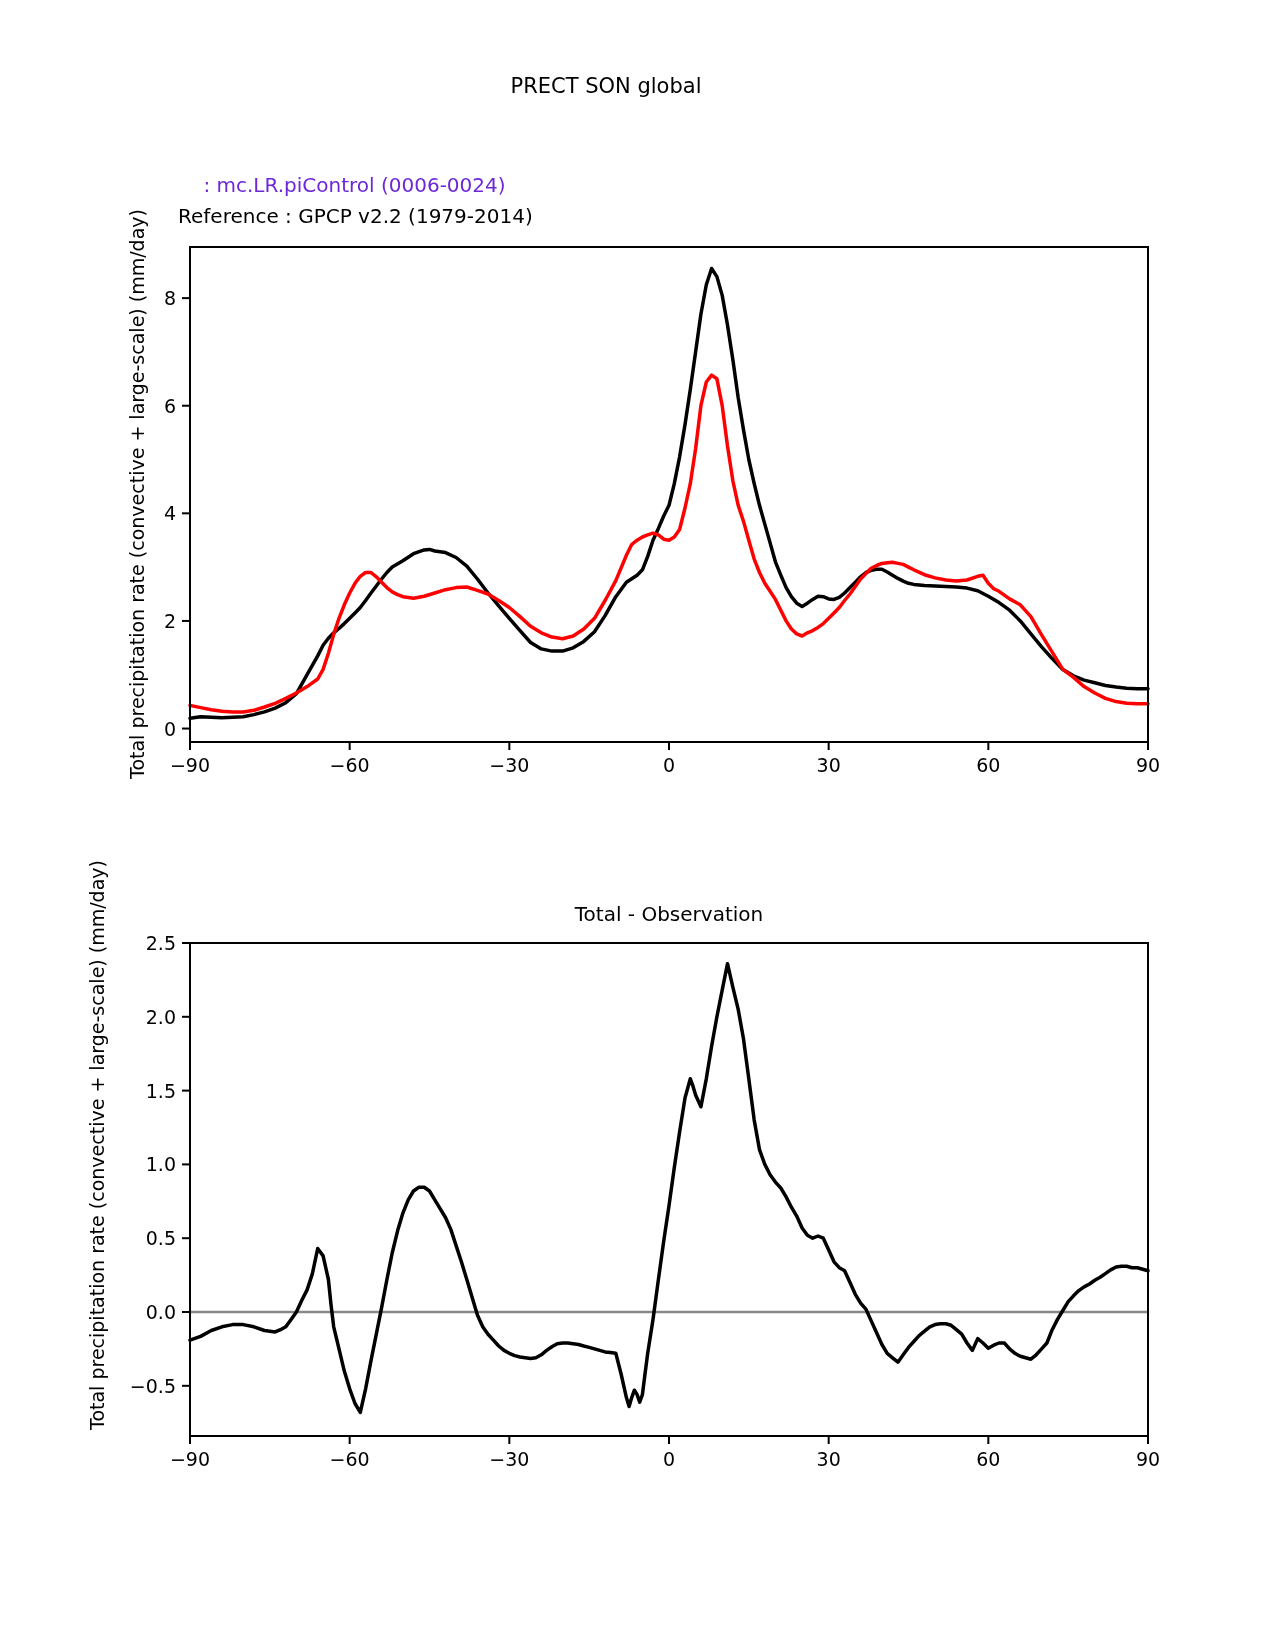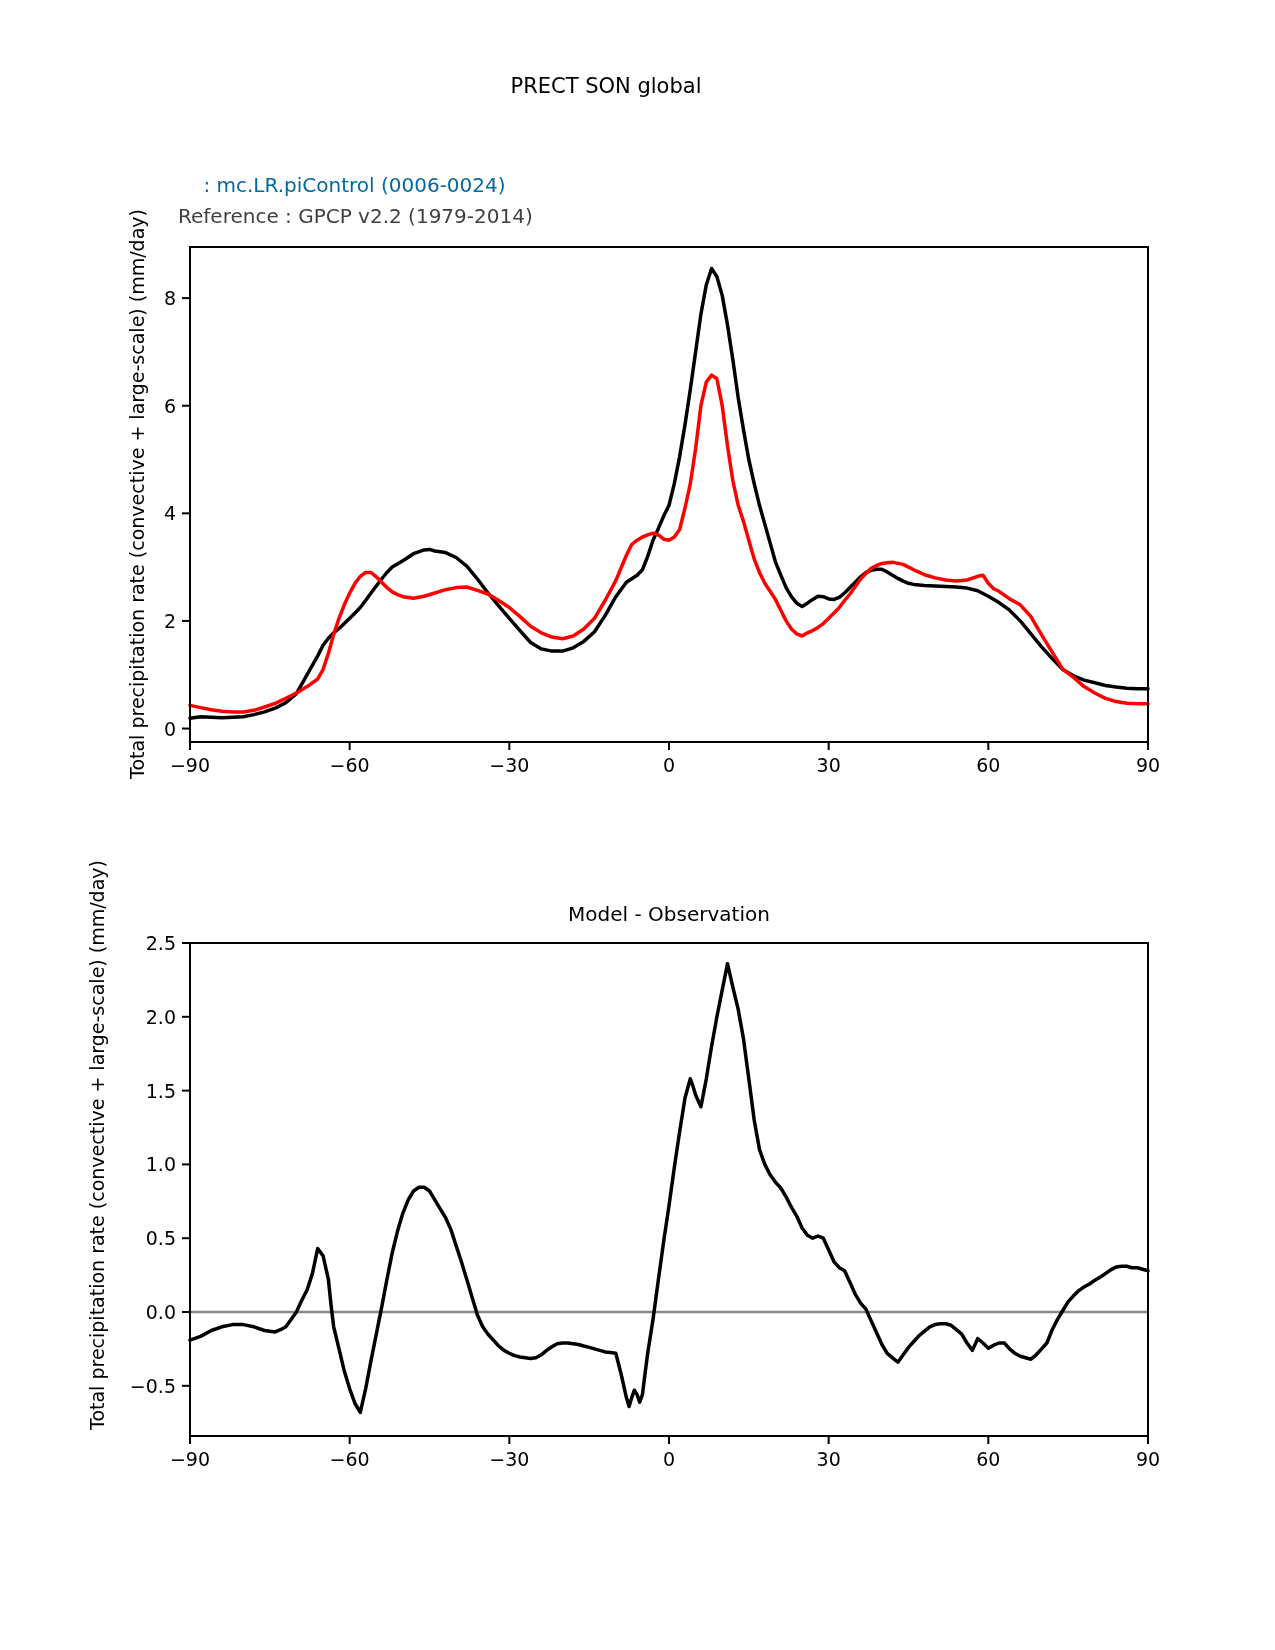--- a/index.html
+++ b/index.html
@@ -1,22 +1,22 @@
 <!DOCTYPE html>
 <html><head>
 <meta charset="utf-8">
 <style>
   html,body{margin:0;padding:0;background:#ffffff;}
   .page{position:relative;width:1275px;height:1650px;background:#fff;overflow:hidden;
         font-family:"DejaVu Sans","Liberation Sans",sans-serif;color:#000;}
   .page-title{position:absolute;left:606px;top:74px;transform:translateX(-50%);
     font-size:21px;white-space:pre;}
   .legend{position:absolute;left:178px;top:170px;font-size:20px;line-height:31px;}
-  .legend .model-line{color:#0369a1;white-space:pre;}
-  .legend .ref-line{color:#404040;white-space:pre;}
+  .legend .model-line{color:#6d28d9;white-space:pre;}
+  .legend .ref-line{color:#000000;white-space:pre;}
   .subplot-title{position:absolute;left:669px;top:902px;transform:translateX(-50%);
     font-size:20px;white-space:pre;}
   .ylabel{position:absolute;writing-mode:vertical-rl;font-size:19px;white-space:pre;}
   .ylabel.top-chart-ylabel{left:126px;top:494px;transform:translateY(-50%) rotate(180deg);}
   .ylabel.bottom-chart-ylabel{left:86px;top:1145px;transform:translateY(-50%) rotate(180deg);}
   svg text{font-family:"DejaVu Sans","Liberation Sans",sans-serif;fill:#000;}
   svg{position:absolute;left:0;top:0;}
 </style>
 </head>
 <body>
@@ -91,15 +91,15 @@
         <line x1="182" x2="190" y1="943" y2="943" stroke="#000" stroke-width="2"></line>
         <text x="176" y="950" text-anchor="end" font-size="19">2.5</text>
       </g>
     </svg>
   <div class="page-title">PRECT SON global</div>
   <div class="legend">
     <div class="model-line">    : mc.LR.piControl (0006-0024)</div>
     <div class="ref-line">Reference : GPCP v2.2 (1979-2014)</div>
   </div>
   <div class="ylabel top-chart-ylabel">Total precipitation rate (convective + large-scale) (mm/day)</div>
-  <div class="subplot-title">Model - Observation</div>
+  <div class="subplot-title">Total - Observation</div>
   <div class="ylabel bottom-chart-ylabel">Total precipitation rate (convective + large-scale) (mm/day)</div>
 </div>
 
 </body></html>

